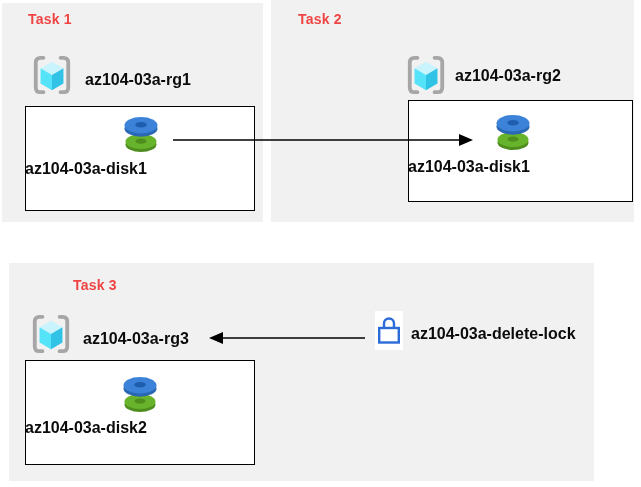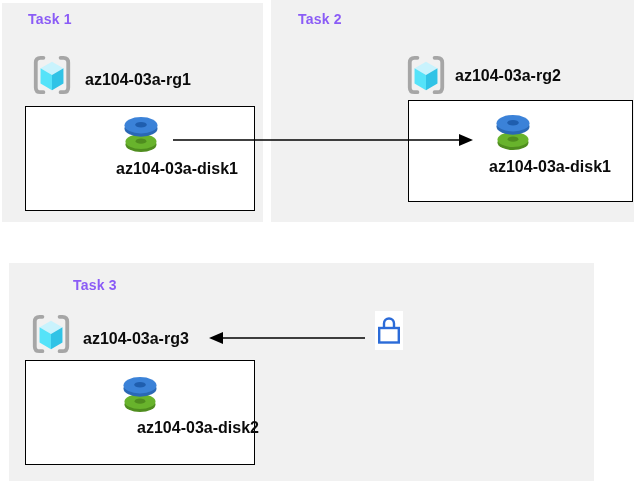--- a/index.html
+++ b/index.html
@@ -2,24 +2,24 @@
 <html><head>
 <meta charset="utf-8">
 <style>
   html,body{margin:0;padding:0;background:#ffffff;}
   #stage{
     position:relative;width:641px;height:487px;background:#ffffff;overflow:hidden;
     font-family:"Liberation Sans","DejaVu Sans",sans-serif;color:#0b0b0b;
   }
   .panel{position:absolute;background:#f1f1f1;}
   .abs{position:absolute;}
-  .task-title{font-size:14px;font-weight:bold;color:#8b5cf6;letter-spacing:.2px;}
+  .task-title{font-size:14px;font-weight:bold;color:#ef4444;letter-spacing:.2px;}
   .label{font-size:16px;font-weight:bold;color:#0b0b0b;white-space:nowrap;}
   .resource-box{position:absolute;background:#ffffff;border:1.5px solid #000;box-sizing:border-box;}
-  .center{text-align:center;margin-left:37px;}
+  .center{text-align:left;}
   .arrow-svg{position:absolute;left:0;top:0;pointer-events:none;z-index:6;}
   .icon-svg{display:block;}
   .lock-tile{position:absolute;background:#ffffff;display:flex;align-items:center;justify-content:center;}
   .type-line{font-size:14px;white-space:nowrap;}
   .type-line .t-label{font-weight:bold;}
   .type-line .t-value{font-weight:normal;margin-left:4px;}
 </style>
 </head>
 <body>
 
@@ -119,14 +119,15 @@
     <line x1="365" y1="338" x2="221" y2="338" stroke="#000" stroke-width="1.6"></line>
     <polygon points="209,338 223,332 223,344" fill="#000"></polygon>
   </svg>
 
   <div class="lock-tile" style="left:375px;top:311px;width:28px;height:39px;">
     <svg class="icon-svg" width="24" height="32" viewBox="0 0 24 32">
       <path d="M7 13 V8.5 a5 5 0 0 1 10 0 V13" fill="none" stroke="#2b6bd8" stroke-width="2.4"></path>
       <rect x="2.2" y="13" width="19.6" height="14.5" fill="#ffffff" stroke="#2b6bd8" stroke-width="2.4"></rect>
     </svg>
   </div>
+  <div class="abs label" style="left:411px;top:325px;">az104-03a-delete-lock</div>
 
 </div>
 
 </body></html>

